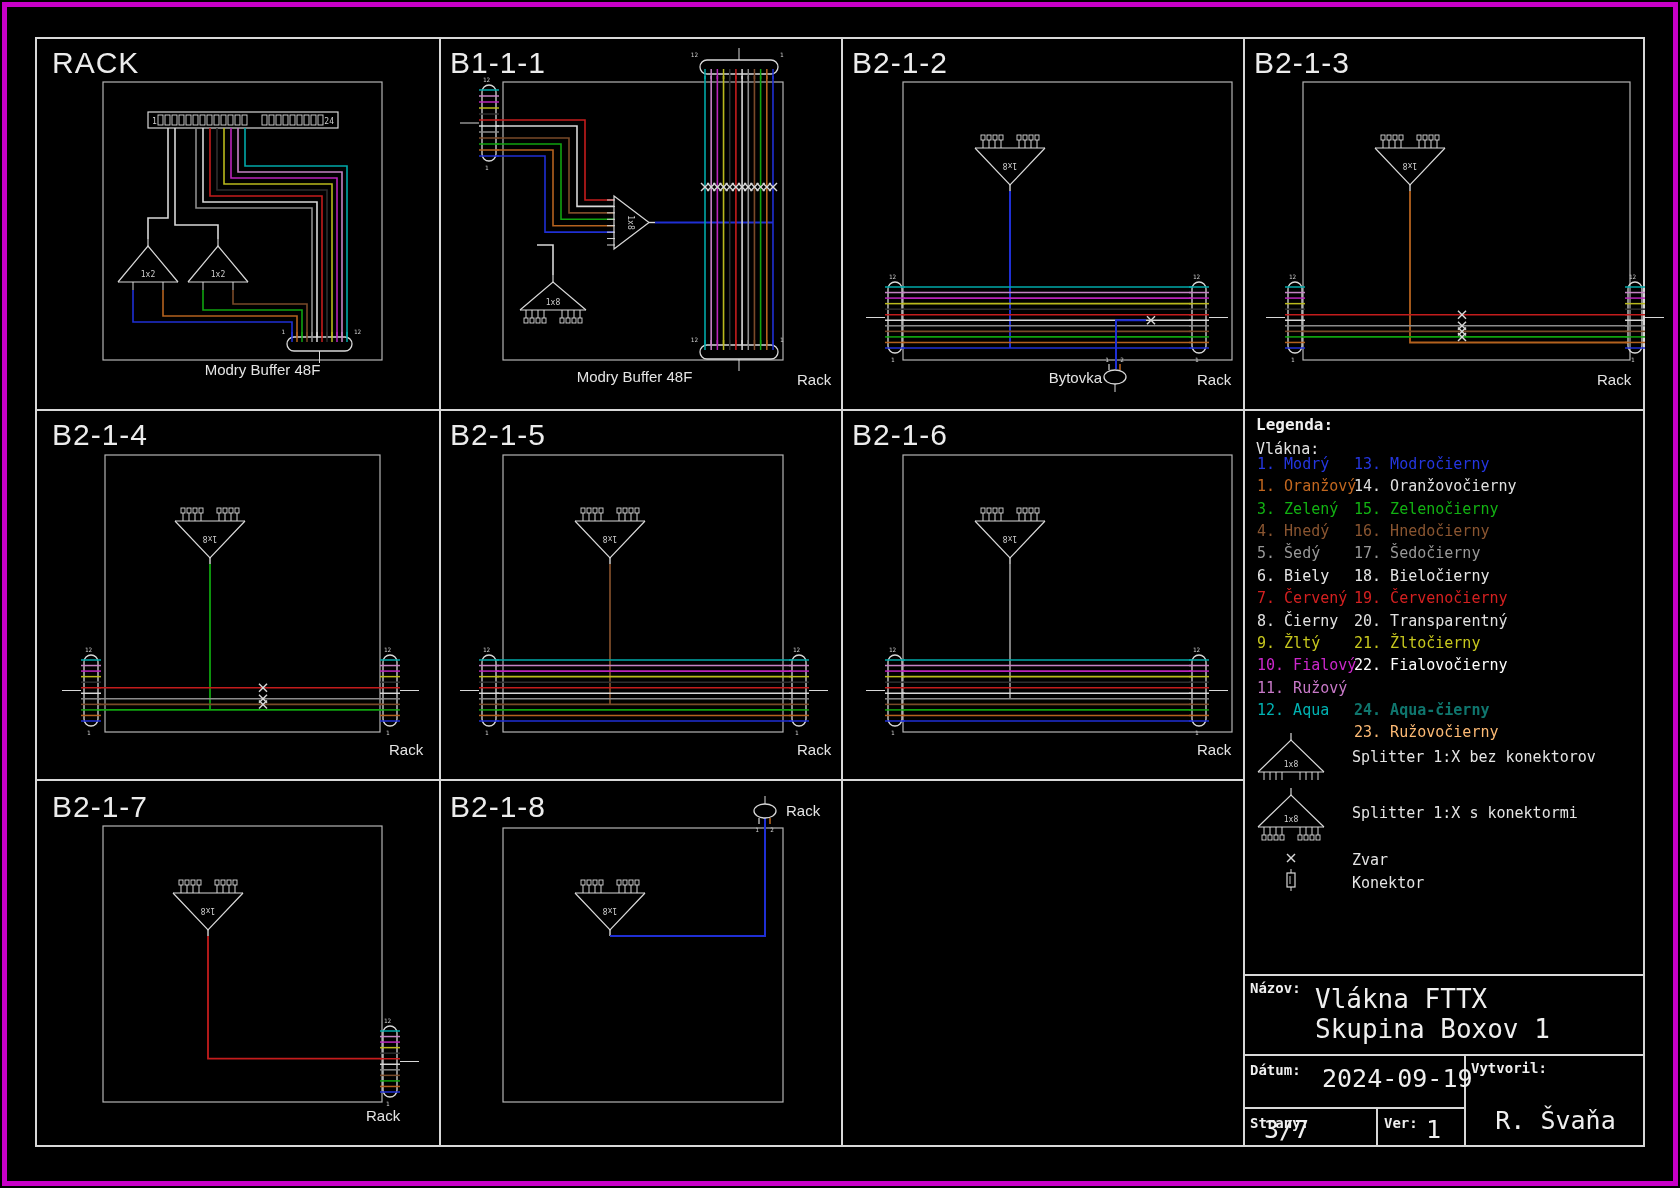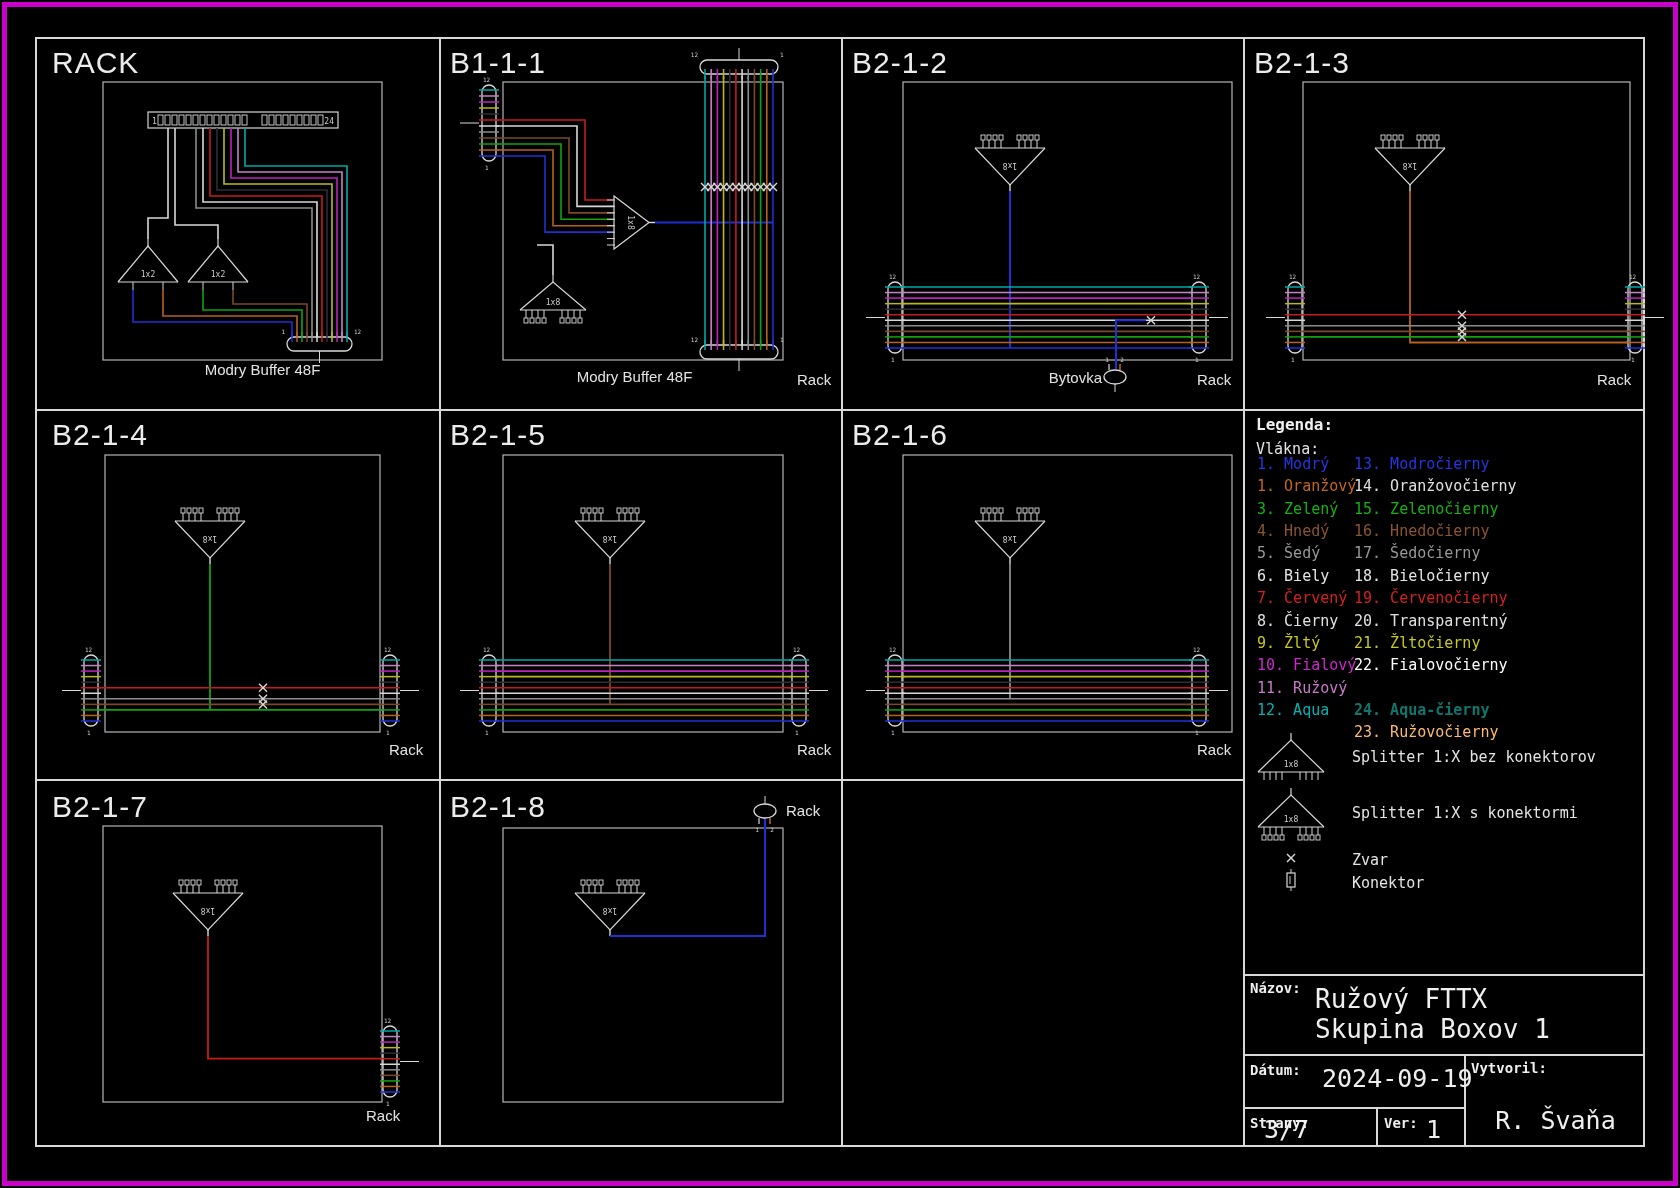--- a/index.html
+++ b/index.html
@@ -832,21 +832,21 @@
       <span class="legend-item" style="color: #ffffff; left: 97px; top: 201.33px;">22. Fialovočierny</span>
       <span class="legend-item" style="color: #fdba74; left: 97px; top: 223.7px; margin-top: 44px;">23. Ružovočierny</span>
       <span class="legend-item" style="color: #0f766e; left: 97px; top: 246.07px; font-weight: bold;">24. Aqua-čierny</span>
     </div>
   <span class="t-cad" style="left:1352px;top:748px">Splitter 1:X bez konektorov</span>
   <span class="t-cad" style="left:1352px;top:804px">Splitter 1:X s konektormi</span>
   <span class="t-cad" style="left:1352px;top:851px">Zvar</span>
   <span class="t-cad" style="left:1352px;top:874px">Konektor</span>
 
   <span class="tb-label" style="left:1250px;top:980px">Názov:</span>
-  <span class="tb-name" style="left:1315px;top:984px">Ružový FTTX</span>
+  <span class="tb-name" style="left:1315px;top:984px">Vlákna FTTX</span>
   <span class="tb-name" style="left:1315px;top:1014px">Skupina Boxov 1</span>
   <span class="tb-label" style="left:1250px;top:1062px">Dátum:</span>
   <span class="tb-val" style="left:1322px;top:1064px">2024-09-19</span>
   <span class="tb-label" style="left:1471px;top:1060px">Vytvoril:</span>
   <span class="tb-val ctr" style="left:1466px;top:1106px;width:179px">R. Švaňa</span>
   <span class="tb-label" style="left:1250px;top:1115px">Strany:</span>
   <span class="tb-val" style="left:1264px;top:1115px">3/7</span>
   <span class="tb-label" style="left:1384px;top:1115px">Ver:</span>
   <span class="tb-val" style="left:1426px;top:1115px">1</span>
 </div>

